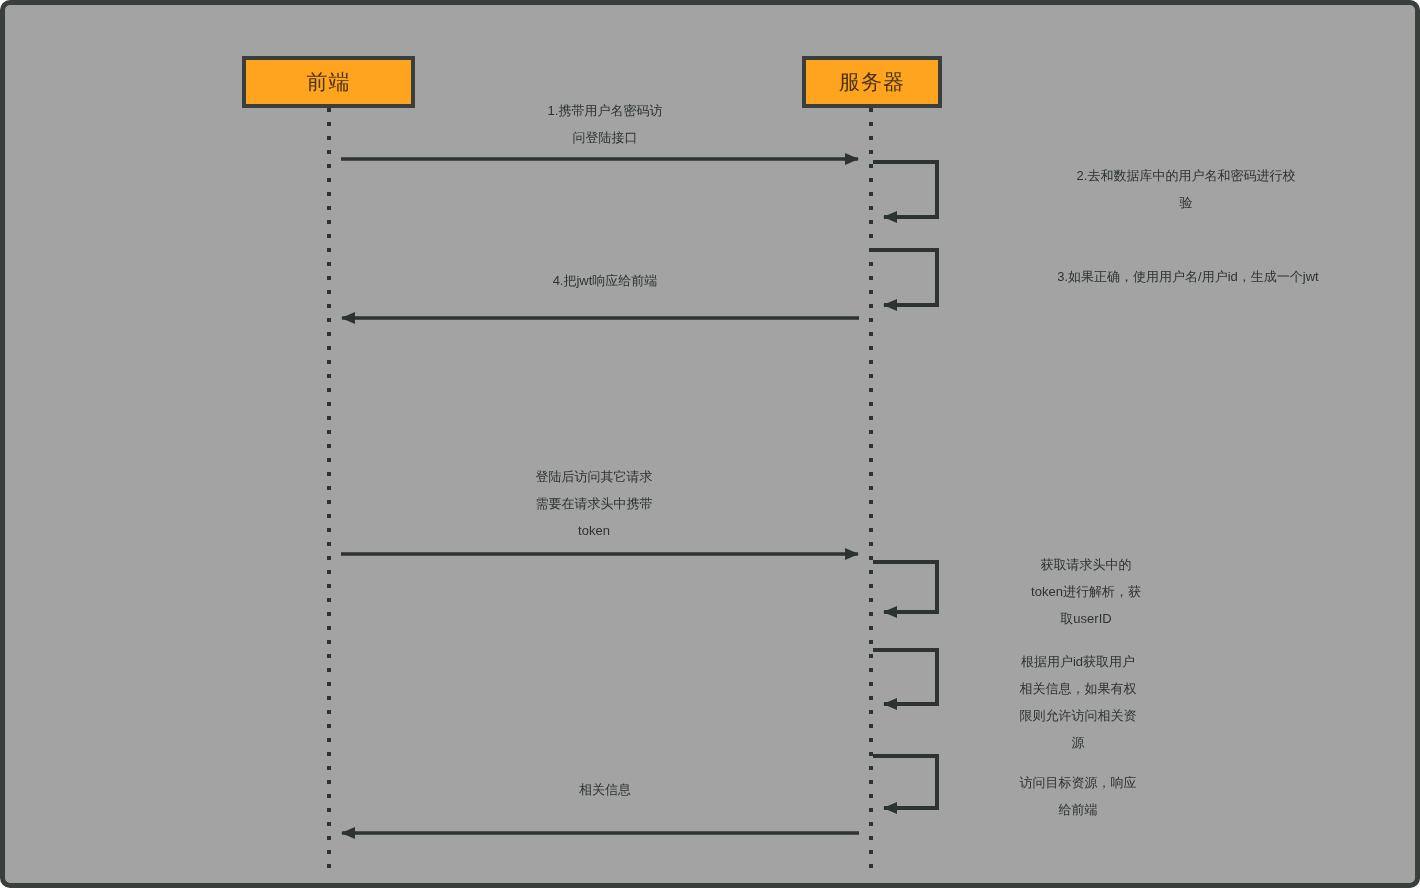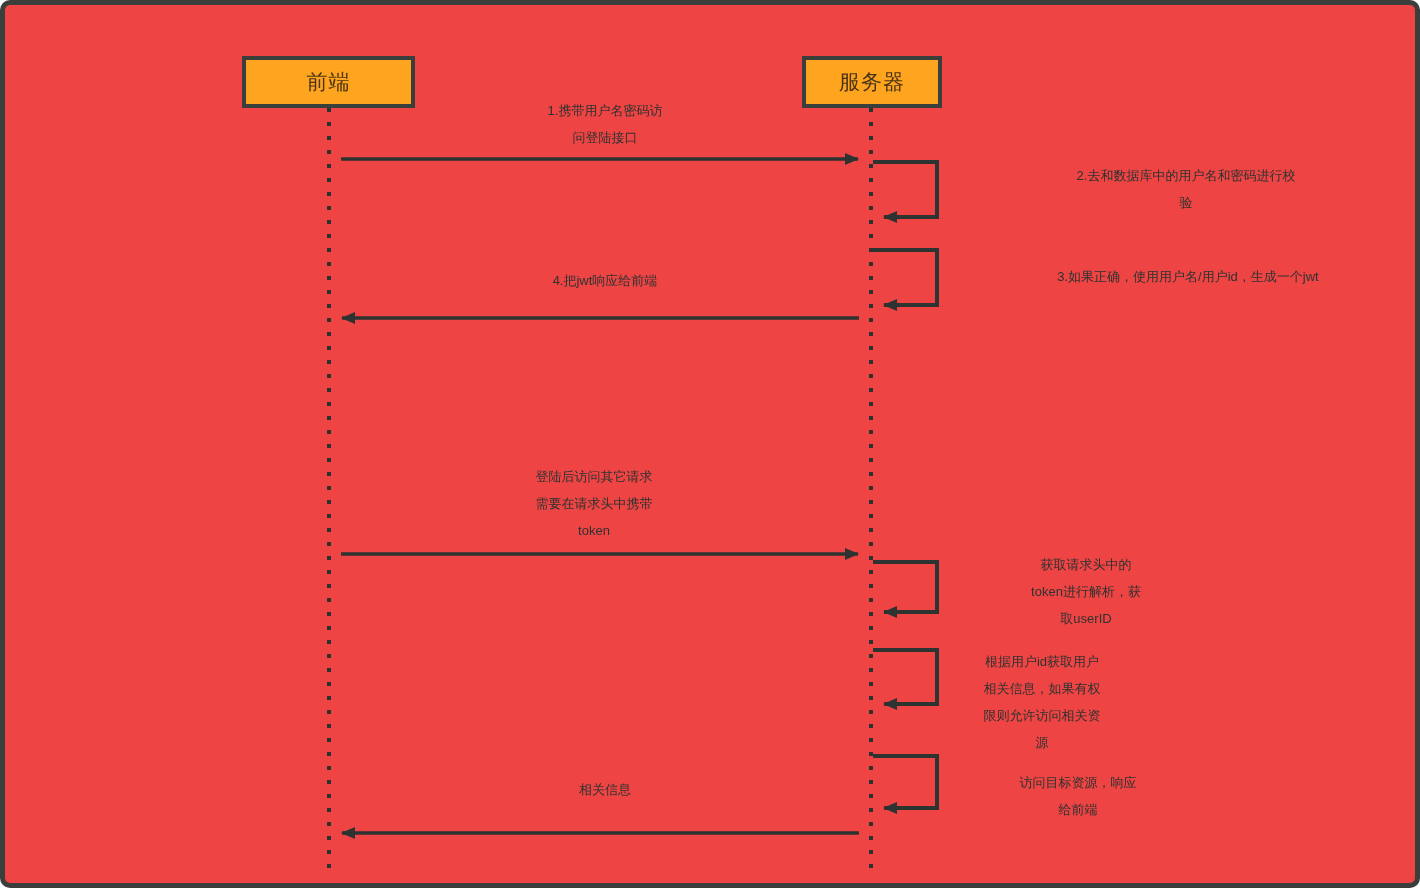--- a/index.html
+++ b/index.html
@@ -9,21 +9,21 @@
     background: #ffffff;
   }
   body {
     font-family: "Liberation Sans", "DejaVu Sans", sans-serif;
   }
   #diagram-canvas {
     position: relative;
     width: 1420px;
     height: 888px;
     box-sizing: border-box;
-    background: #ef4444;
+    background: #a3a3a3;
     border: 5px solid #3a3f3c;
     border-radius: 10px;
     overflow: hidden;
   }
   .svg-layer {
     position: absolute;
     left: 0;
     top: 0;
     width: 1420px;
     height: 888px;
@@ -114,21 +114,21 @@
 
   <div class="diagram-text note-text" style="left:948px; top:157px; width:466px;">2.去和数据库中的用户名和密码进行校
 验</div>
 
   <div class="diagram-text note-text" style="left:948px; top:258px; width:470px;">3.如果正确，使用用户名/用户id，生成一个jwt</div>
 
   <div class="diagram-text note-text" style="left:970px; top:546px; width:222px;">获取请求头中的
 token进行解析，获
 取userID</div>
 
-  <div class="diagram-text note-text" style="left:926px; top:643px; width:222px;">根据用户id获取用户
+  <div class="diagram-text note-text" style="left:962px; top:643px; width:222px;">根据用户id获取用户
 相关信息，如果有权
 限则允许访问相关资
 源</div>
 
   <div class="diagram-text note-text" style="left:962px; top:764px; width:222px;">访问目标资源，响应
 给前端</div>
 
 </div>
 
 </body></html>

